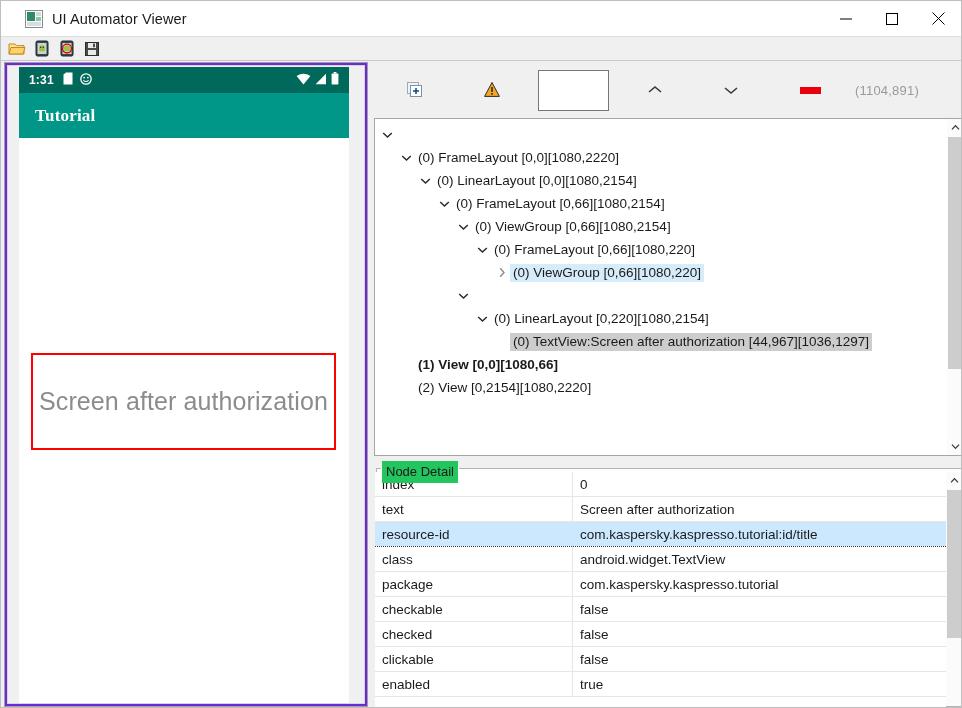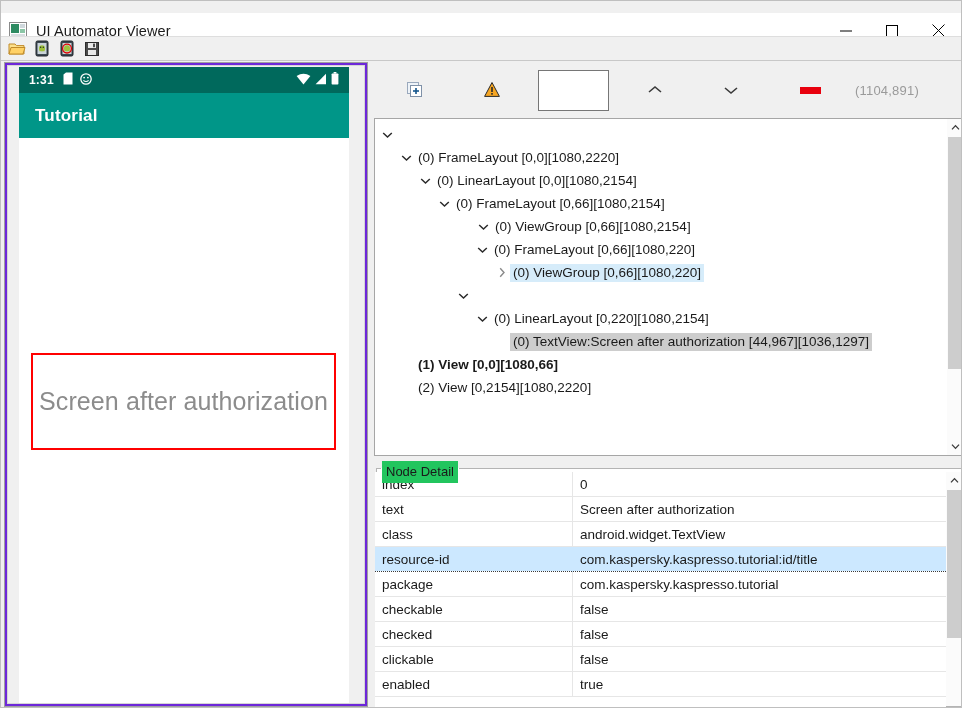--- a/index.html
+++ b/index.html
@@ -24,27 +24,28 @@
     height: 708px;
     background: #f0f0f0;
     box-sizing: border-box;
     border: 1px solid #bfbfbf;
     overflow: hidden;
   }
 
   
   .titlebar {
     position: absolute;
-    left: 0; top: 12px;
+    left: 0; top: 0;
     width: 960px;
     height: 35px;
     background: #ffffff;
     display: flex;
     align-items: center;
     box-sizing: border-box;
+    padding-left: 16px;
   }
   .app-icon {
     width: 18px;
     height: 18px;
     margin-left: 8px;
     margin-right: 9px;
     flex: 0 0 auto;
     border: 1px solid #8a8a8a;
     background: #ffffff;
     box-sizing: border-box;
@@ -167,20 +168,21 @@
     align-items: center;
     gap: 4px;
   }
   .app-bar {
     height: 45px;
     background: #009688;
     display: flex;
     align-items: center;
     padding-left: 16px;
     box-sizing: border-box;
+    font-family: Liberation Serif, serif;
   }
   .app-bar-title {
     color: #ffffff;
     font-size: 17px;
     font-weight: bold;
     letter-spacing: 0.2px;
   }
   .device-body {
     position: relative;
     height: 567px;
@@ -603,21 +605,21 @@
               <span class="tlabel">(0) LinearLayout [0,0][1080,2154]</span>
             </div>
             <div class="tree-row" style="padding-left: 61px;">
               <span class="twisty">
                 <svg width="11" height="8" viewBox="0 0 11 8">
                   <path d="M1.2 2 L5.5 6 L9.8 2" fill="none" stroke="#2b2b2b" stroke-width="1.5"></path>
                 </svg>
               </span>
               <span class="tlabel">(0) FrameLayout [0,66][1080,2154]</span>
             </div>
-            <div class="tree-row" style="padding-left: 100px;">
+            <div class="tree-row" style="padding-left: 80px;">
               <span class="twisty">
                 <svg width="11" height="8" viewBox="0 0 11 8">
                   <path d="M1.2 2 L5.5 6 L9.8 2" fill="none" stroke="#2b2b2b" stroke-width="1.5"></path>
                 </svg>
               </span>
               <span class="tlabel">(0) ViewGroup [0,66][1080,2154]</span>
             </div>
             <div class="tree-row" style="padding-left: 99px;">
               <span class="twisty">
                 <svg width="11" height="8" viewBox="0 0 11 8">
@@ -684,27 +686,27 @@
           <table class="nd-table">
             <tbody id="nd-rows">
                 <tr class="nd-row">
                   <td class="key">index</td>
                   <td class="val">0</td>
                 </tr>
                 <tr class="nd-row">
                   <td class="key">text</td>
                   <td class="val">Screen after authorization</td>
                 </tr>
+                <tr class="nd-row selected">
+                  <td class="key">resource-id</td>
+                  <td class="val">com.kaspersky.kaspresso.tutorial:id/title</td>
+                </tr>
                 <tr class="nd-row">
                   <td class="key">class</td>
                   <td class="val">android.widget.TextView</td>
-                </tr>
-                <tr class="nd-row selected">
-                  <td class="key">resource-id</td>
-                  <td class="val">com.kaspersky.kaspresso.tutorial:id/title</td>
                 </tr>
                 <tr class="nd-row">
                   <td class="key">package</td>
                   <td class="val">com.kaspersky.kaspresso.tutorial</td>
                 </tr>
                 <tr class="nd-row">
                   <td class="key">checkable</td>
                   <td class="val">false</td>
                 </tr>
                 <tr class="nd-row">

